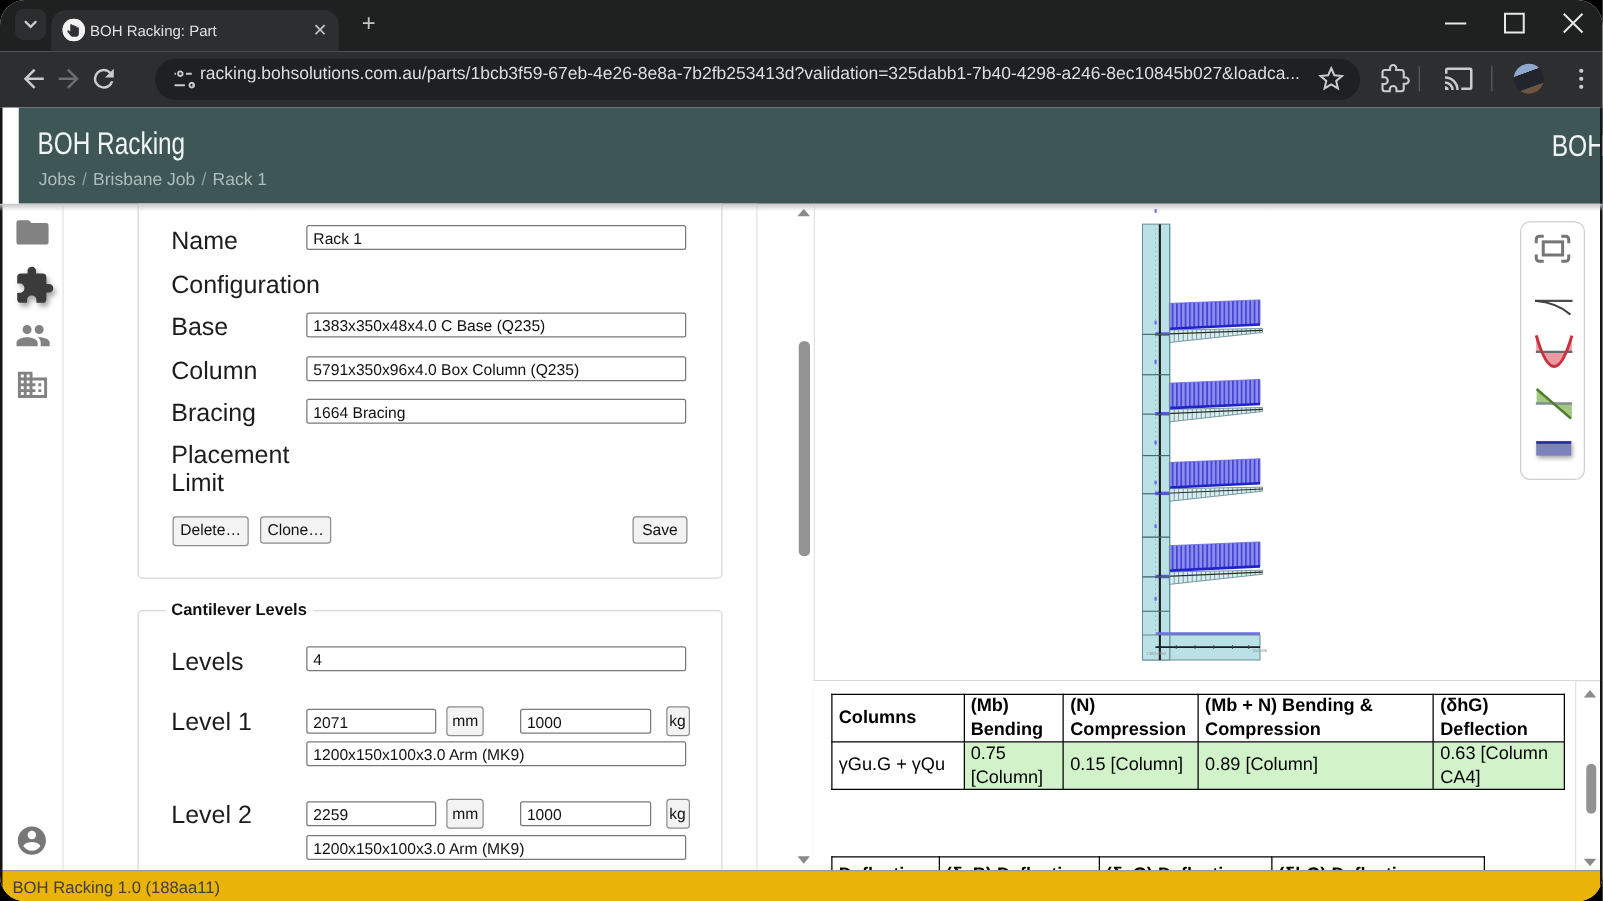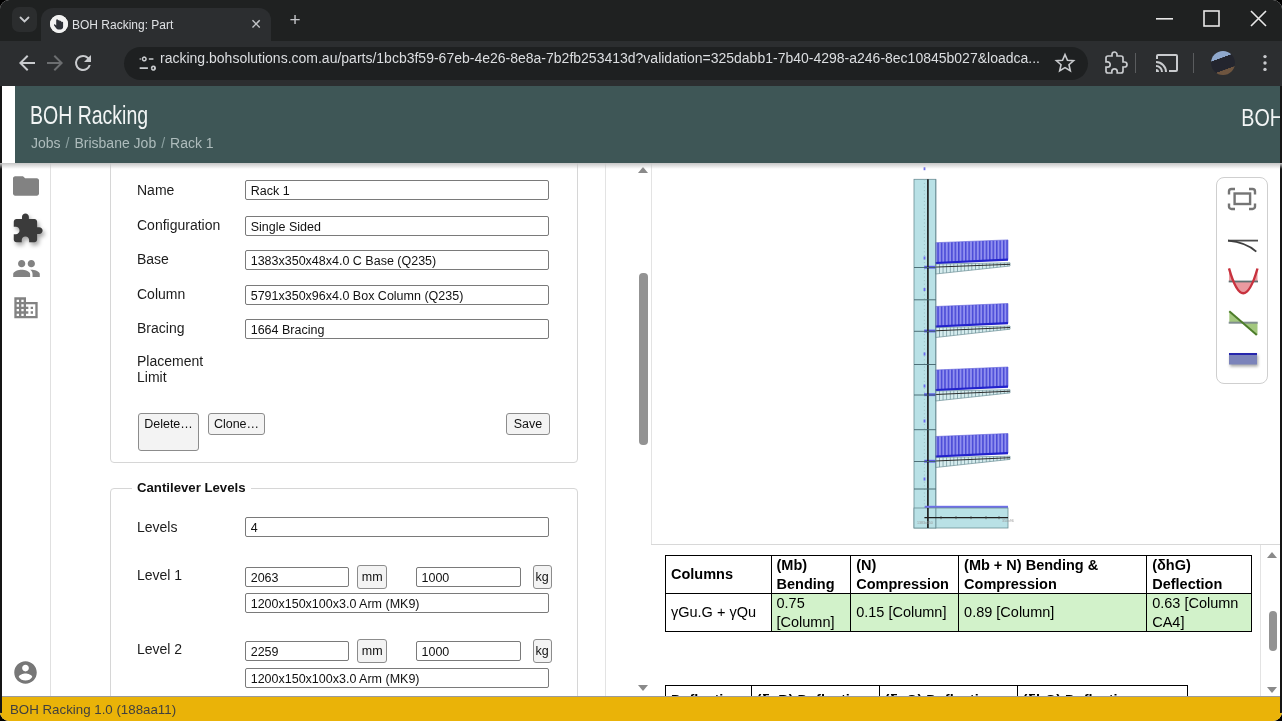--- a/index.html
+++ b/index.html
@@ -1,17 +1,17 @@
 <!DOCTYPE html>
 <html><head>
 <meta charset="utf-8">
 <style>
   html,body{margin:0;padding:0;background:#000;}
   body{width:1282px;height:721px;overflow:hidden;font-family:"Liberation Sans",sans-serif;}
-  .win{position:absolute;left:0;top:0;width:1282px;height:721px;border-radius:9px;overflow:hidden;background:#fff;}
+  .win{position:absolute;left:0;top:0;width:1282px;height:721px;border-radius:20px;overflow:hidden;background:#fff;}
   .abs{position:absolute;}
   
   .tabstrip{left:0;top:0;width:1282px;height:41px;background:#1f2121;}
   .tsearch{left:12px;top:7px;width:25px;height:25px;border-radius:7px;background:#2b2d2e;}
   .tab{left:41px;top:8px;width:230px;height:33px;background:#2c2e30;border-radius:12px 12px 0 0;}
   .fav{left:9px;top:7px;width:18px;height:18px;border-radius:50%;background:#f5f5f5;}
   .tabtitle{left:31px;top:10px;font-size:12px;color:#dfe1e4;}
   .tabx{left:206px;top:8px;width:18px;height:18px;color:#c3c5c8;font-size:14px;text-align:center;line-height:17px;}
   .newtab{left:283px;top:9px;width:24px;height:24px;color:#c3c5c8;font-size:19px;text-align:center;line-height:22px;font-weight:400;}
   .wbtn{top:0;width:46px;height:36px;color:#eee;}
@@ -24,21 +24,21 @@
   .apptitle{left:15px;top:15px;font-size:25px;color:#f2f5f5;transform:scaleX(0.78);transform-origin:0 0;white-space:nowrap;}
   .crumbs{left:16px;top:49px;font-size:14px;color:#aebcbc;}
   .crumbs .sep{color:#8ba0a0;padding:0 5px;}
   .boh{right:13px;top:18px;font-size:24px;color:#f2f5f5;transform:scaleX(0.82);transform-origin:100% 0;}
   .headshadow{left:0;top:163px;width:1282px;height:6px;background:linear-gradient(#c6c6c6,rgba(255,255,255,0));z-index:6;}
   
   .sidebar{left:0;top:163px;width:50px;height:533px;background:#fff;border-right:1px solid #e0e0e0;}
   
   .lpane{left:51px;top:163px;width:554px;height:533px;background:#fff;overflow:hidden;}
   .card{position:absolute;border:1px solid #d6d6d6;border-radius:4px;background:#fff;}
-  .flabel{position:absolute;font-size:14px;color:#1c1c1c;}
+  .flabel{position:absolute;font-size:20px;color:#1c1c1c;}
   .finput{position:absolute;border:1px solid #7a7a7a;border-radius:2px;background:#fff;font-size:12.5px;color:#111;padding:0 0 0 5px;line-height:20px;height:20px;box-sizing:border-box;}
   .btn{position:absolute;border:1px solid #8c8c8c;border-radius:3px;background:#f3f3f3;font-size:12.5px;color:#111;text-align:center;box-sizing:border-box;}
   .leg{position:absolute;font-size:13.2px;font-weight:bold;color:#111;background:#fff;padding:0 5px;}
   
   .sb-thumb{position:absolute;background:#939393;border-radius:4px;}
   .tri-up{position:absolute;width:0;height:0;border-left:5px solid transparent;border-right:5px solid transparent;border-bottom:6px solid #8a8a8a;}
   .tri-down{position:absolute;width:0;height:0;border-left:5px solid transparent;border-right:5px solid transparent;border-top:6px solid #8a8a8a;}
   .vline{position:absolute;width:1px;background:#e3e3e3;}
   
   .rtoolbox{left:1216px;top:177px;width:50px;height:205px;border:1px solid #cfcfcf;border-radius:8px;background:#fff;}
@@ -133,38 +133,37 @@
   <div class="abs" style="left:12px;top:659px;"><svg width="27" height="27" viewBox="0 0 24 24">
         <path d="M12 2C6.48 2 2 6.48 2 12s4.48 10 10 10 10-4.48 10-10S17.52 2 12 2zm0 3c1.66 0 3 1.34 3 3s-1.34 3-3 3-3-1.34-3-3 1.34-3 3-3zm0 14.2c-2.5 0-4.71-1.28-6-3.22.03-1.99 4-3.08 6-3.08 1.99 0 5.97 1.09 6 3.08-1.29 1.94-3.5 3.22-6 3.22z" fill="#777"></path>
       </svg></div>
 
   <div class="abs lpane">
 
     <div class="card" style="left:59px;top:-24px;width:466px;height:322px;"></div>
     <div class="flabel" style="left:86px;top:19px;">Name</div>
     <div class="finput" style="left:193.7px;top:16.7px;width:304.5px;">Rack 1</div>
     <div class="flabel" style="left:86px;top:54px;">Configuration</div>
-    <div class="finput" style="left:193.7px;top:52.9px;width:304.5px;">Single Sided</div>
     <div class="flabel" style="left:86px;top:88px;">Base</div>
     <div class="finput" style="left:193.7px;top:86.6px;width:304.5px;">1383x350x48x4.0 C Base (Q235)</div>
     <div class="flabel" style="left:86px;top:123px;">Column</div>
     <div class="finput" style="left:193.7px;top:121.5px;width:304.5px;">5791x350x96x4.0 Box Column (Q235)</div>
     <div class="flabel" style="left:86px;top:157px;">Bracing</div>
     <div class="finput" style="left:193.7px;top:155.6px;width:304.5px;">1664 Bracing</div>
     <div class="flabel" style="left:86px;top:190px;">Placement<br>Limit</div>
-    <div class="btn" style="left:87px;top:250px;width:61px;height:38px;line-height:20px;">Delete…</div>
+    <div class="btn" style="left:87px;top:250px;width:61px;height:24px;line-height:20px;">Delete…</div>
     <div class="btn" style="left:157px;top:250px;width:57px;height:22px;line-height:20px;">Clone…</div>
     <div class="btn" style="left:455px;top:250px;width:44px;height:22px;line-height:20px;">Save</div>
 
     <div class="card" style="left:59px;top:325px;width:466px;height:400px;"></div>
     <div class="leg" style="left:81px;top:317px;">Cantilever Levels</div>
     <div class="flabel" style="left:86px;top:356px;">Levels</div>
     <div class="finput" style="left:193.7px;top:353.8px;width:304.5px;">4</div>
     <div class="flabel" style="left:86px;top:404px;">Level 1</div>
-    <div class="finput" style="left:193.7px;top:404px;width:104.5px;">2063</div>
+    <div class="finput" style="left:193.7px;top:404px;width:104.5px;">2071</div>
     <div class="btn" style="left:305.9px;top:402px;width:30.5px;height:24px;line-height:22px;">mm</div>
     <div class="finput" style="left:364.5px;top:404px;width:105px;">1000</div>
     <div class="btn" style="left:481.5px;top:402px;width:19px;height:24px;line-height:22px;">kg</div>
     <div class="finput" style="left:193.7px;top:430.3px;width:304.5px;">1200x150x100x3.0 Arm (MK9)</div>
     <div class="flabel" style="left:86px;top:478px;">Level 2</div>
     <div class="finput" style="left:193.7px;top:478.3px;width:104.5px;">2259</div>
     <div class="btn" style="left:305.9px;top:476.3px;width:30.5px;height:24px;line-height:22px;">mm</div>
     <div class="finput" style="left:364.5px;top:478.3px;width:105px;">1000</div>
     <div class="btn" style="left:481.5px;top:476.3px;width:19px;height:24px;line-height:22px;">kg</div>
     <div class="finput" style="left:193.7px;top:504.5px;width:304.5px;">1200x150x100x3.0 Arm (MK9)</div>

